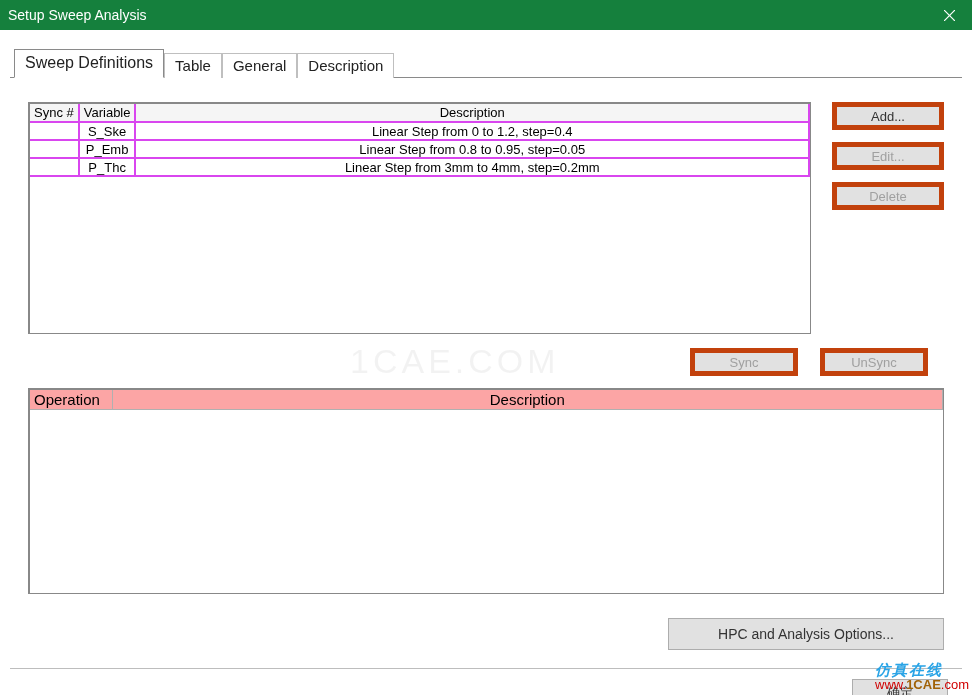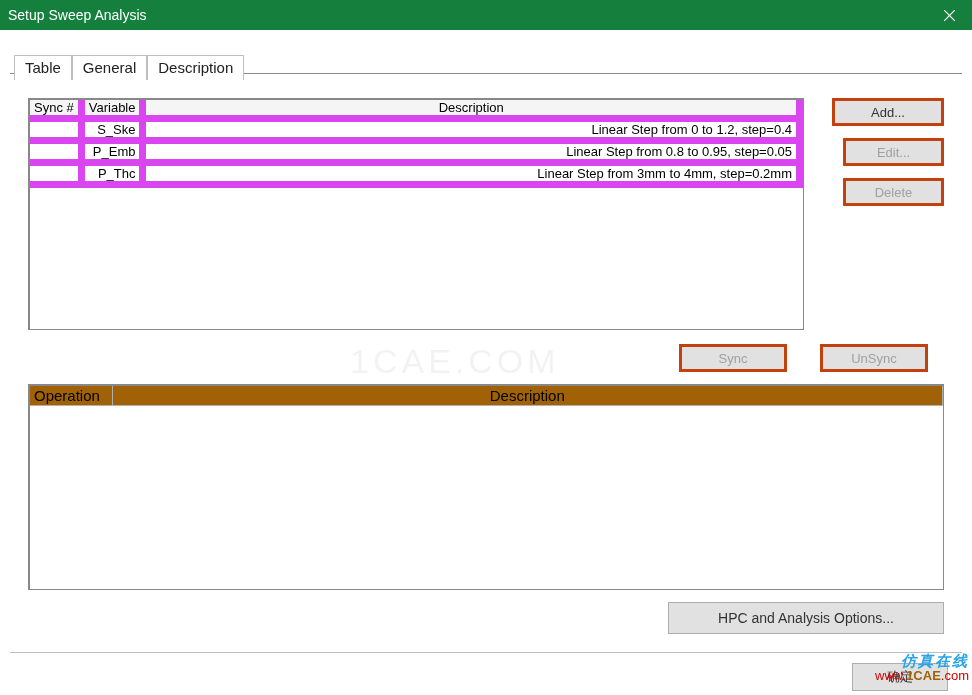--- a/index.html
+++ b/index.html
@@ -44,21 +44,21 @@
     position: relative;
     z-index: 2;
   }
   .tab {
     padding: 3px 10px 4px 10px;
     border: 1px solid #bfbfbf;
     border-bottom: none;
     background: #fff;
     margin-right: 0px;
     position: relative;
-    top: 7px;
+    top: 1px;
     color: #222;
   }
   .tab.active {
     border: 1px solid #8a8a8a;
     border-bottom: 1px solid #fff;
     font-size: 16px;
     padding: 4px 10px 5px 10px;
     top: 1px;
     z-index: 3;
   }
@@ -66,42 +66,42 @@
     border-top: 1px solid #8a8a8a;
     margin-top: 0;
     position: relative;
     z-index: 1;
   }
   .panel {
     padding: 24px 18px 0 18px;
   }
   .upper {
     display: flex;
-    gap: 28px;
+    gap: 21px;
   }
   .grid-wrap {
     flex: 1;
   }
   .grid {
     border: 1px solid #888;
     border-top: 2px solid #888;
     border-left: 2px solid #888;
     font-size: 13px;
     height: 232px;
     background: #fff;
   }
   .grid table {
     width: 100%;
     border-collapse: collapse;
   }
   .grid th, .grid td {
-    border: 7px solid #d946ef;
+    border: 2px solid #d946ef;
     padding: 0 4px;
     height: 18px;
-    text-align: right;
+    text-align: center;
     font-weight: normal;
     white-space: nowrap;
     overflow: hidden;
   }
   .grid th {
     background: #f5f5f5;
     text-align: center;
     border-top: none;
   }
   .grid th:first-child, .grid td:first-child { border-left: none; }
@@ -109,27 +109,27 @@
   .col-var  { width: 56px; }
   .side-btns {
     display: flex;
     flex-direction: column;
     gap: 12px;
     width: 112px;
     padding-top: 0;
   }
   .btn {
     height: 28px;
-    border: 3px solid #c2410c;
+    border: 5px solid #c2410c;
     background: #e1e1e1;
     font: inherit;
     color: #333;
     cursor: default;
   }
-  .btn:disabled { color: #a0a0a0; margin-left: 11px; }
+  .btn:disabled { color: #a0a0a0; }
   .btn-large {
     height: 32px;
     padding: 0 30px;
     border: 1px solid #adadad;
     background: #e1e1e1;
     font: inherit;
     color: #333;
   }
   .sync-row {
     display: flex;
@@ -147,29 +147,29 @@
     background: #fff;
   }
   .ops-grid table { width: 100%; border-collapse: collapse; }
   .ops-grid th {
     border: 1px solid #b0b0b0;
     border-top: none;
     padding: 0 4px;
     height: 19px;
     font-size: 15px;
     font-weight: normal;
-    background: #a16207;
+    background: #fca5a5;
     text-align: center;
   }
   .ops-grid th:first-child { border-left: none; }
   .col-op { width: 82px; text-align: left !important; }
   .hpc-row {
     display: flex;
     justify-content: flex-end;
-    margin-top: 12px;
+    margin-top: 24px;
     padding-right: 0px;
   }
   .hpc-row .btn-large { width: 276px; font-size: 14px; }
   .hr {
     border: none;
     border-top: 1px solid #bdbdbd;
     margin: 18px 0 0 0;
   }
   .ok-row {
     display: flex;
@@ -185,23 +185,23 @@
     font-size: 34px;
     letter-spacing: 4px;
     color: rgba(0,0,0,0.05);
     font-family: Arial, sans-serif;
     pointer-events: none;
     user-select: none;
   }
   .watermark2 {
     position: absolute;
     right: 3px;
-    bottom: 11px;
+    bottom: 2px;
     font-size: 15px;
-    text-align: right;
+    text-align: left;
     line-height: 1.15;
     pointer-events: none;
   }
   .watermark2 .l1 { color: #2aa4e6; font-family: "Microsoft YaHei", sans-serif; font-style: italic; font-weight: bold; letter-spacing: 2px; }
   .watermark2 .l2 { color: #d00000; font-family: Arial, sans-serif; font-size: 13px; }
   .watermark2 .l2 b { color: #a16207; }
 </style>
 </head>
 <body>
 
@@ -210,20 +210,21 @@
   <div class="close-btn">
     <svg width="11" height="11" viewBox="0 0 11 11">
       <line x1="0" y1="0" x2="11" y2="11" stroke="#fff" stroke-width="1.2"></line>
       <line x1="11" y1="0" x2="0" y2="11" stroke="#fff" stroke-width="1.2"></line>
     </svg>
   </div>
 </div>
 
 <div class="client">
   <div class="tabs">
+    <div class="tab active">Sweep Definitions</div>
     <div class="tab">Table</div>
     <div class="tab">General</div>
     <div class="tab">Description</div>
   </div>
   <div class="panel-border"></div>
 
   <div class="panel">
     <div class="upper">
       <div class="grid-wrap">
         <div class="grid">

